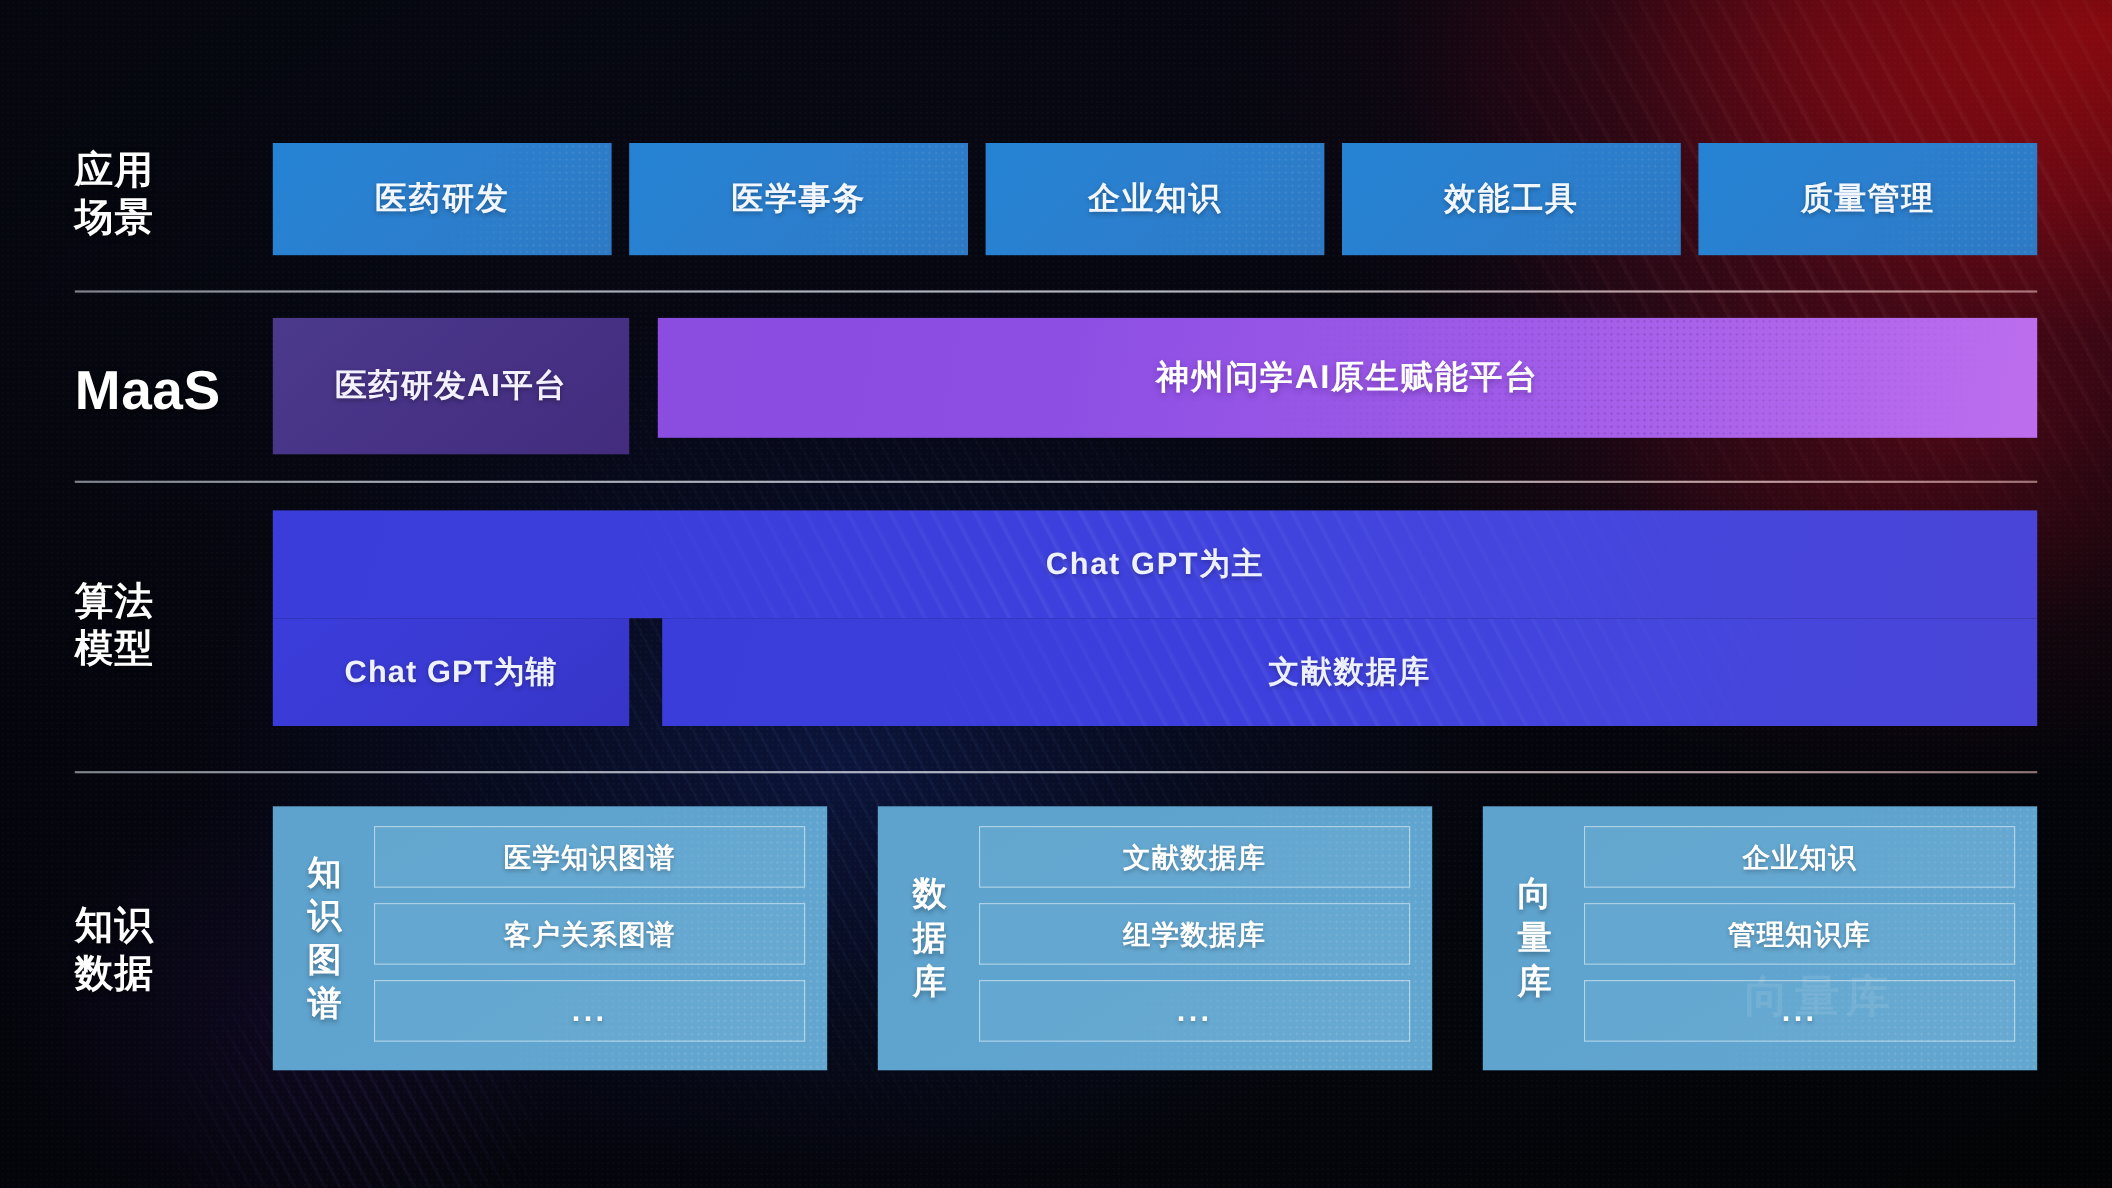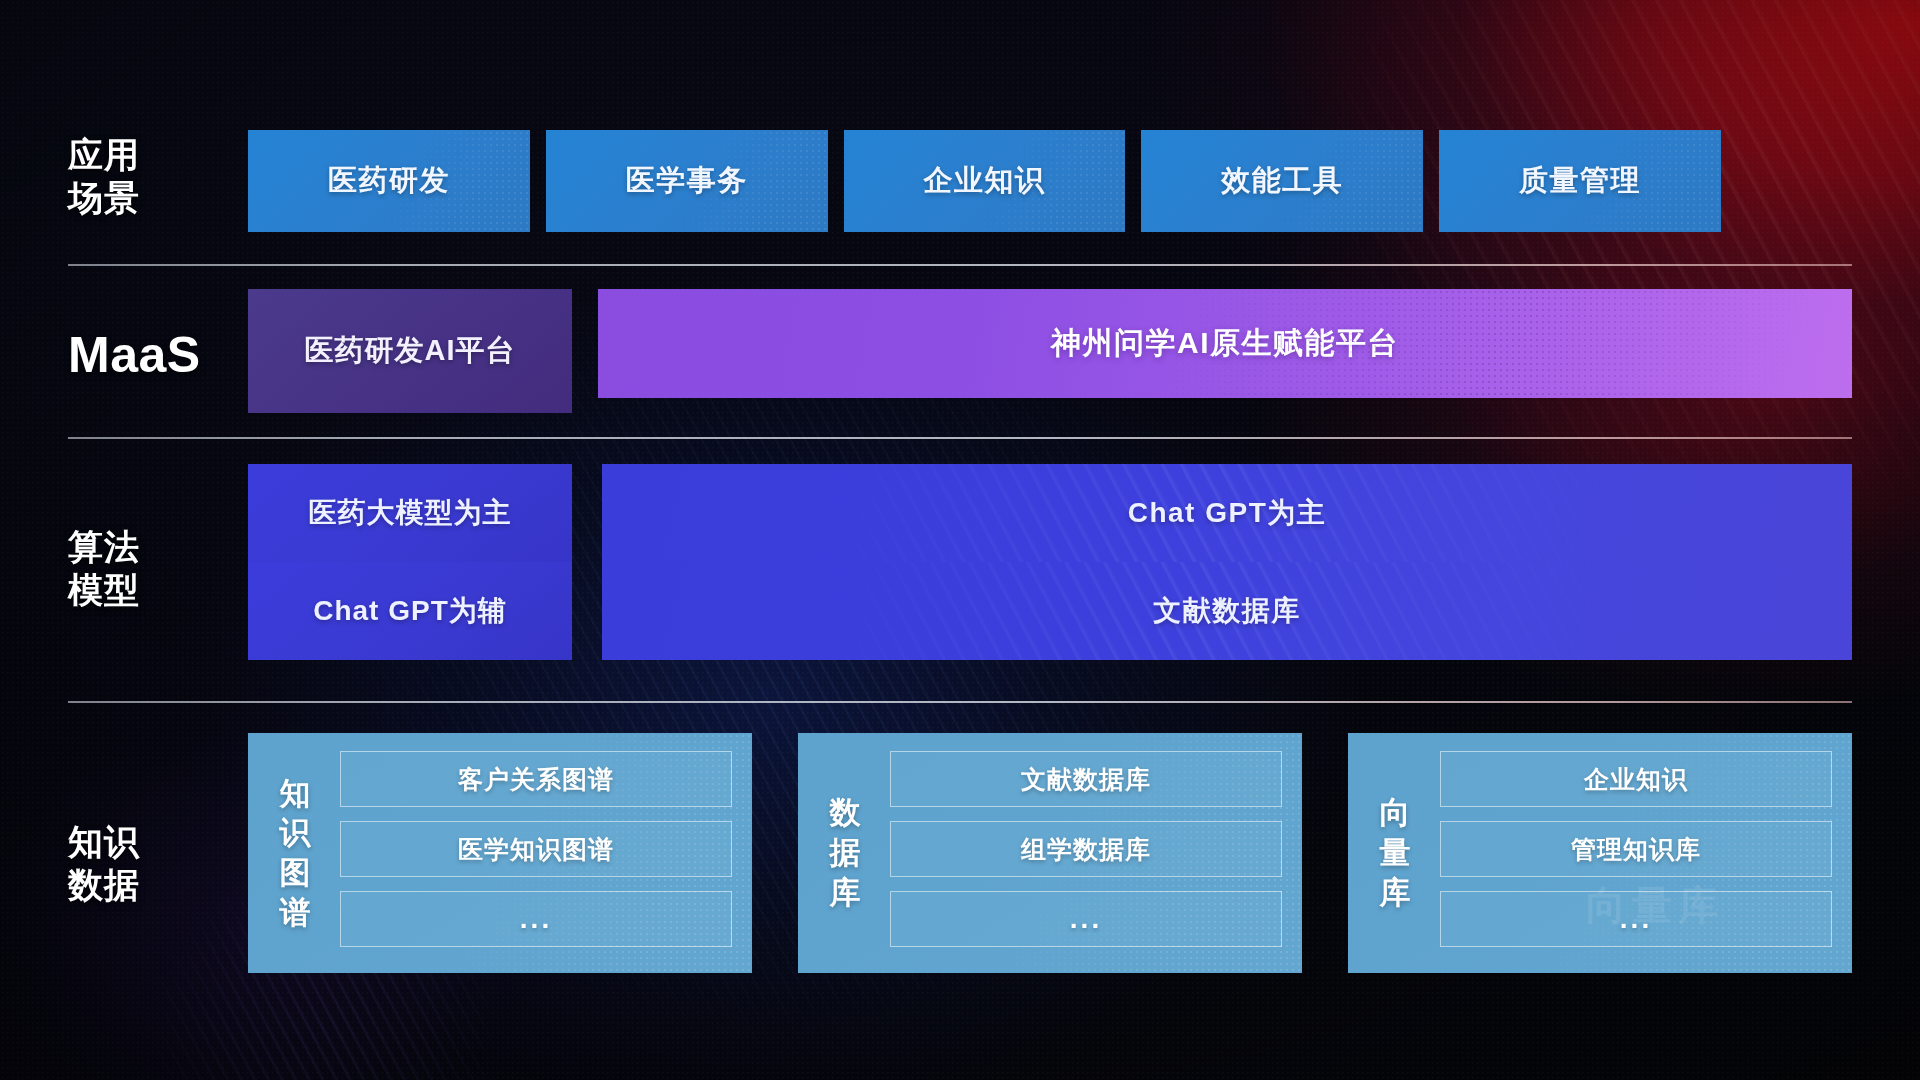--- a/index.html
+++ b/index.html
@@ -123,21 +123,21 @@
         rgba(230,185,185,0.60) 100%);
   }
 
   
   .scn-track {
     position: absolute;
     left: 180px;
     top: 0;
     display: flex;
     gap: 16px;
-    width: 1473px;
+    width: 1604px;
   }
   .scn-box {
     flex: 1 1 0;
     height: 102px;
     background: linear-gradient(135deg, #2583d4 0%, #2b7fce 48%, #2d79c4 100%);
     display: flex; align-items: center; justify-content: center;
     color: #f2f7ff;
     font-size: 29px;
     font-weight: bold;
     letter-spacing: 1.5px;
@@ -314,21 +314,20 @@
 
     <div class="divider" style="top:437px;"></div>
 
     <div class="row" style="top:464px;">
       <div class="row-label" style="top:62px;">
         <div>算法</div>
         <div>模型</div>
       </div>
       <div class="algo-grid">
         <div class="algo-line">
-          <div class="algo-left">医药大模型为主</div>
           <div class="algo-right">Chat GPT为主</div>
         </div>
         <div class="algo-line">
           <div class="algo-left">Chat GPT为辅</div>
           <div class="algo-right">文献数据库</div>
         </div>
       </div>
     </div>
 
     <div class="divider" style="top:701px;"></div>
@@ -342,22 +341,22 @@
       <div class="kd-track">
 
         <div class="kd-card">
           <div class="kd-vlabel">
               <div>知</div>
               <div>识</div>
               <div>图</div>
               <div>谱</div>
             </div>
           <div class="kd-items">
+            <div class="kd-item">医学知识图谱</div>
             <div class="kd-item">客户关系图谱</div>
-            <div class="kd-item">医学知识图谱</div>
             <div class="kd-item ellipsis">...</div>
           </div>
         </div>
 
         <div class="kd-card">
           <div class="kd-vlabel">
               <div>数</div>
               <div>据</div>
               <div>库</div>
             </div>

